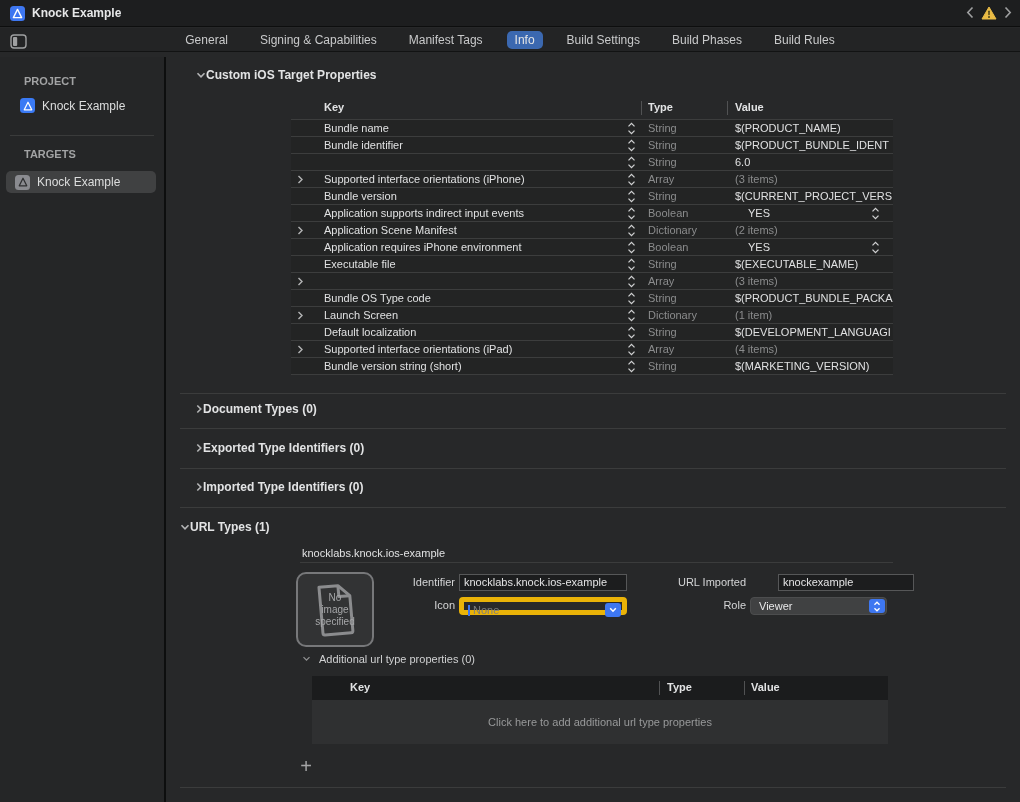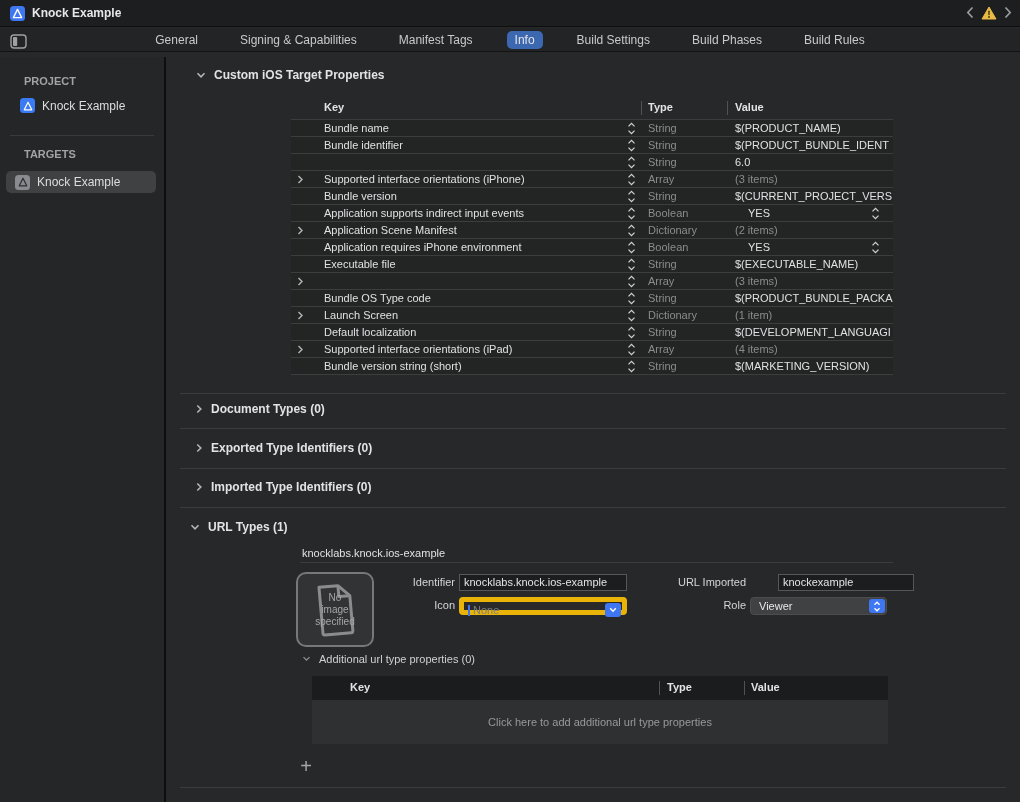--- a/index.html
+++ b/index.html
@@ -11,37 +11,37 @@
   .titlebar { position:absolute; top:0; left:0; width:100%; height:27px; background:#1d1e1f;
               border-bottom:1px solid #0d0e0e; display:flex; align-items:center; padding-left:10px; }
   .app-icon { width:15px; height:15px; border-radius:3.5px; background:var(--accent,#3a7af5);
               display:inline-flex; align-items:center; justify-content:center; margin-right:7px; }
   .titlebar-title { font-size:12px; font-weight:700; color:#e6e7e8; }
   .titlebar-right { position:absolute; right:8px; top:0; height:27px; display:flex; align-items:center; gap:7px; }
   .nav-chev { color:#9fa0a1; font-size:14px; line-height:1; }
 
   
   .tabbar { position:absolute; top:28px; left:0; width:100%; height:24px; background:#232425;
-            border-bottom:1px solid #121313; display:flex; align-items:center; justify-content:center; gap:26px; }
+            border-bottom:1px solid #121313; display:flex; align-items:center; justify-content:center; gap:16px; }
   .sidebar-toggle { position:absolute; left:10px; top:6px; }
   .tab { font-size:12px; color:#c9cacb; padding:2px 8px; border-radius:5px; white-space:nowrap; }
   .tab.active { background:var(--tab-selected,#3b68b0); color:#e5e5e5; }
 
   
   .sidebar { position:absolute; top:57px; left:0; width:164px; bottom:0; background:#252627; }
   .vdivider { position:absolute; top:57px; left:164px; width:2px; bottom:0; background:#0d0e0e; }
   .side-head { position:absolute; left:24px; font-size:11px; font-weight:700; color:#a2a3a4; }
   .side-item { position:absolute; left:14px; display:flex; align-items:center; gap:7px; font-size:12px; color:#dcdddd; }
   .side-sel { position:absolute; left:6px; width:150px; height:22px; background:#404142; border-radius:5px; }
   .mini-icon { width:15px; height:15px; border-radius:3.5px; display:inline-flex; align-items:center; justify-content:center; }
   .side-div { position:absolute; left:10px; width:144px; height:1px; background:#3a3b3b; }
 
   
   .content { position:absolute; top:57px; left:166px; width:854px; bottom:0; background:#272829; }
-  .sec-head { position:absolute; display:flex; align-items:center; gap:8px; font-size:12px; font-weight:700; color:#e2e3e4; }
+  .sec-head { position:absolute; display:flex; align-items:center; gap:0; font-size:12px; font-weight:700; color:#e2e3e4; }
   .divider { position:absolute; left:14px; width:826px; height:1px; background:#3b3c3c; }
 
   
   .ptable { position:absolute; left:125px; top:40px; width:602px; }
   .ptable-head { position:relative; height:22px; }
   .ptable-head .col { position:absolute; top:4px; font-weight:700; color:#e2e3e4; }
   .vsep { position:absolute; width:1px; height:14px; top:4px; background:#515253; }
   .ptable-body { border-top:1px solid #3c3d3d; }
   .prow { position:relative; height:17px; border-bottom:1px solid #3c3d3d; background:#232424; }
   .prow span { line-height:17px; white-space:nowrap; }
@@ -420,21 +420,21 @@
     <div class="divider" style="top:411px"></div>
 
     <div class="sec-head" style="left:30px; top:423px">
       <svg width="7" height="10" viewBox="0 0 7 10">
           <path d="M1.3 1.5 L4.8 5 L1.3 8.5" fill="none" stroke="#b4b5b6" stroke-width="1.6"></path>
         </svg>
       <span>Imported Type Identifiers (0)</span>
     </div>
     <div class="divider" style="top:450px"></div>
 
-    <div class="sec-head" style="left:24px; top:463px">
+    <div class="sec-head" style="left:14px; top:463px">
       <svg width="10" height="7" viewBox="0 0 10 7">
           <path d="M1.5 1.3 L5 4.8 L8.5 1.3" fill="none" stroke="#b4b5b6" stroke-width="1.6"></path>
         </svg>
       <span>URL Types (1)</span>
     </div>
 
     <div class="url-name">knocklabs.knock.ios-example</div>
     <div class="divider" style="top:505px; left:134px; width:593px"></div>
 
     <div class="image-well">

